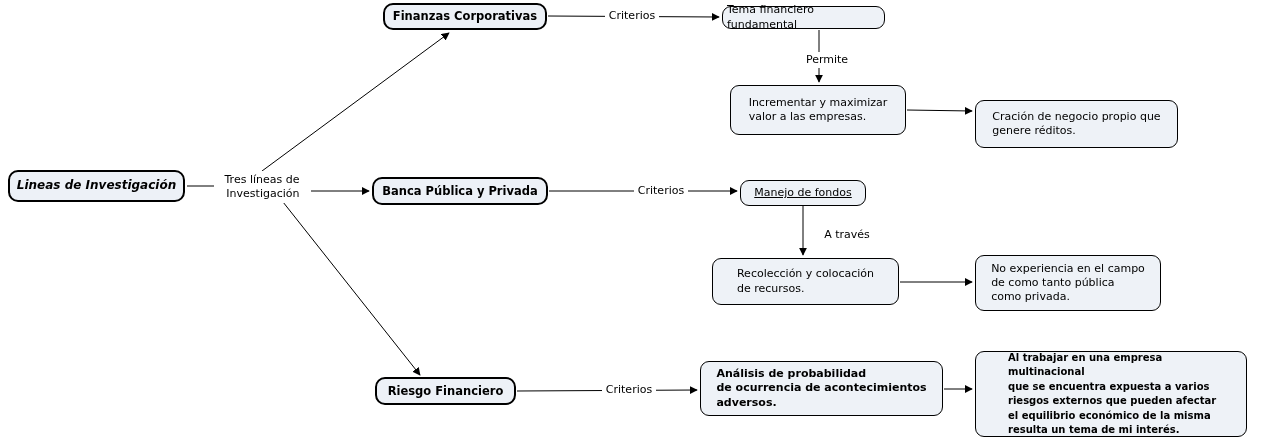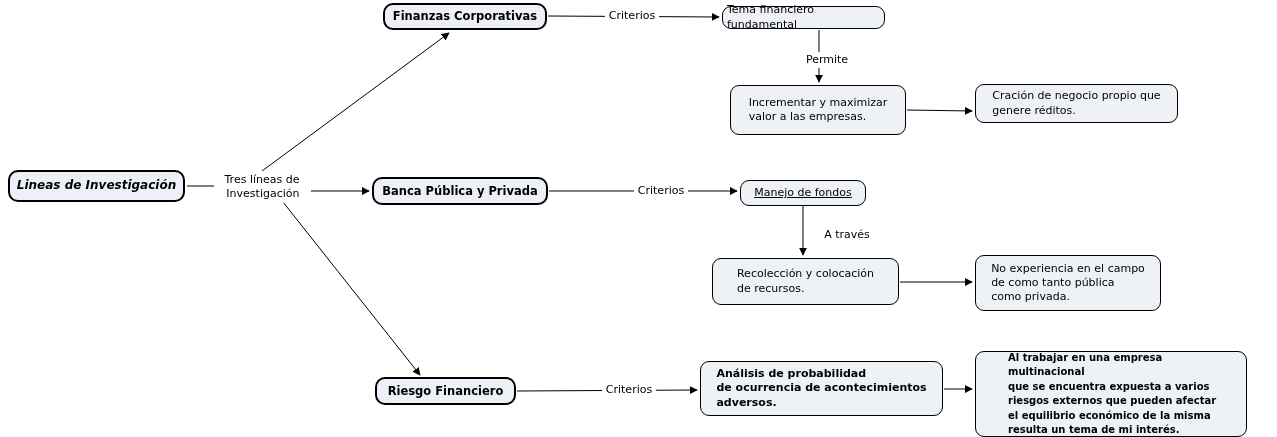--- a/index.html
+++ b/index.html
@@ -72,21 +72,21 @@
 
   <div class="node concept main-concept" style="left:8px; top:170px; width:177px; height:32px;">Lineas de Investigación</div>
 
   <div class="node concept" style="left:383px; top:3px; width:164px; height:27px;">Finanzas Corporativas</div>
 
   <div class="node" style="left:722px; top:6px; width:163px; height:23px;">Tema financiero fundamental</div>
 
   <div class="node" style="left:730px; top:85px; width:176px; height:50px;">Incrementar y maximizar
 valor a las empresas.</div>
 
-  <div class="node" style="left:975px; top:84px; width:203px; height:39px;">Cración de negocio propio que
+  <div class="node" style="left:975px; top:100px; width:203px; height:48px;">Cración de negocio propio que
 genere réditos.</div>
 
   <div class="node concept" style="left:372px; top:177px; width:176px; height:28px;">Banca Pública y Privada</div>
 
   <div class="node" style="left:740px; top:180px; width:126px; height:26px;text-decoration:underline;">Manejo de fondos</div>
 
   <div class="node" style="left:712px; top:258px; width:187px; height:47px;">Recolección y colocación
 de recursos.</div>
 
   <div class="node" style="left:975px; top:255px; width:186px; height:56px;">No experiencia en el campo

